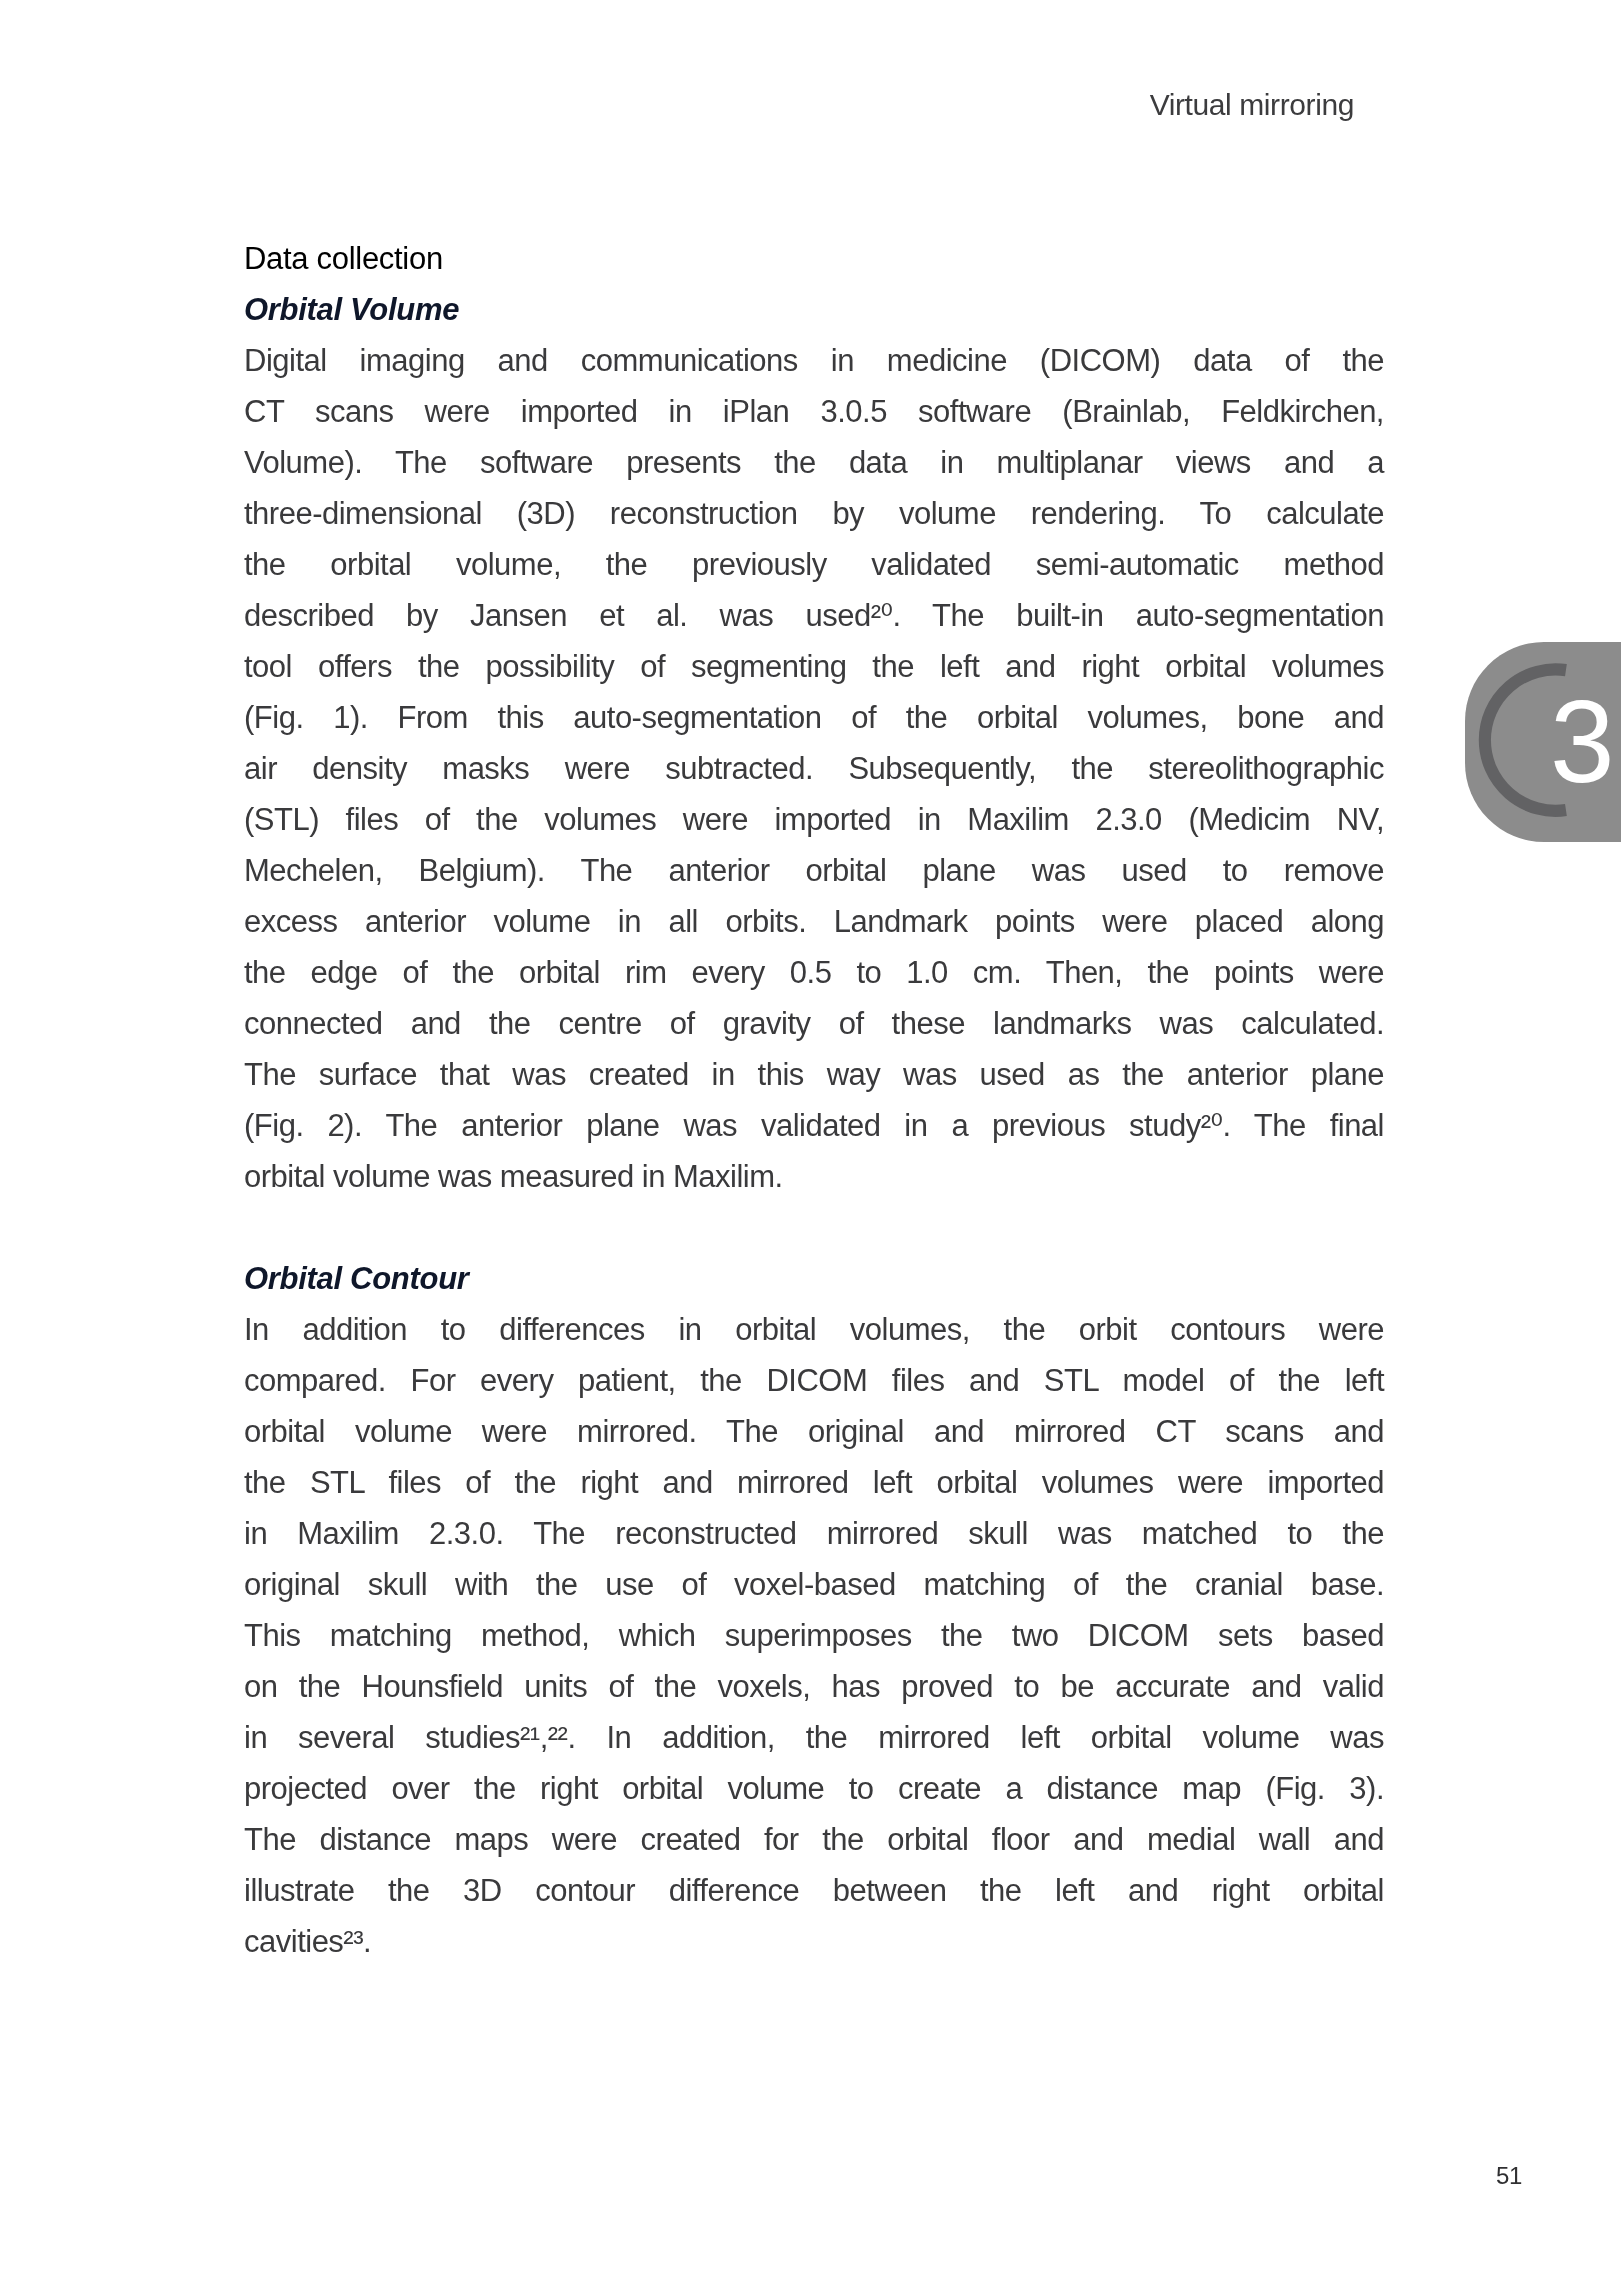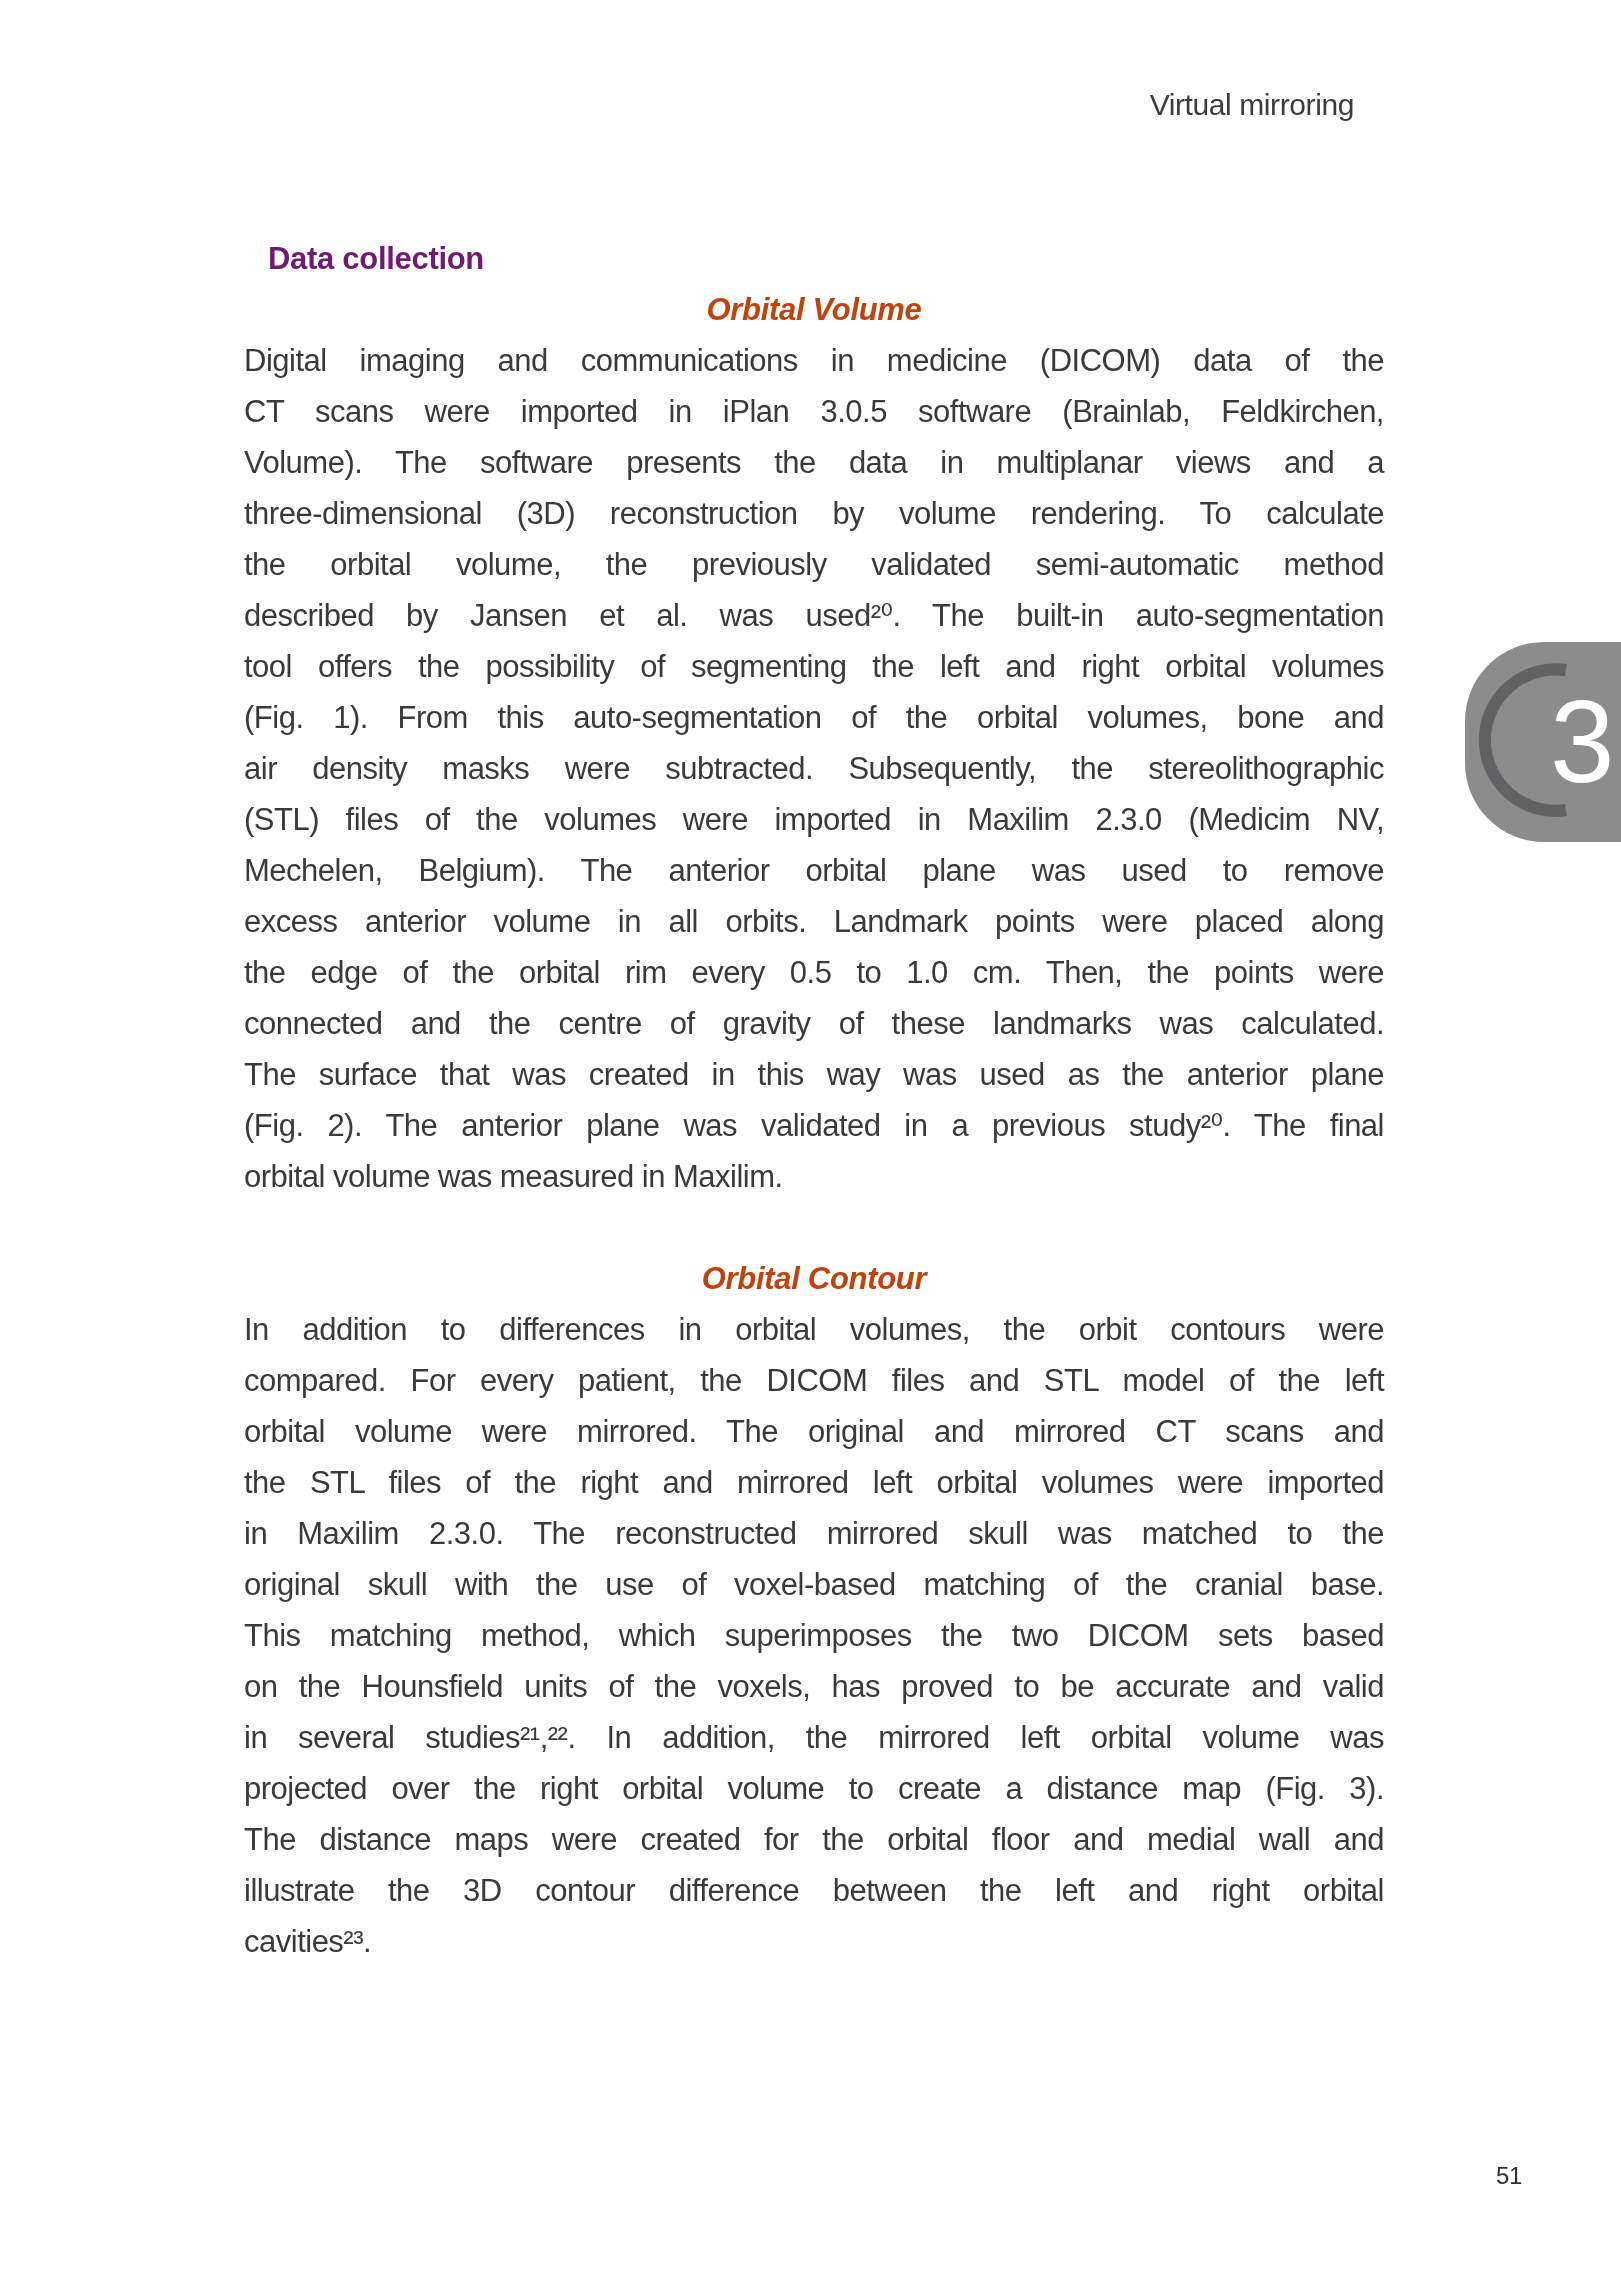--- a/index.html
+++ b/index.html
@@ -21,22 +21,22 @@
     position:absolute;
     left:244px; top:233px; width:1140px;
     color:#3a3a3c;
   }
   .line {
     height:51px; line-height:51px;
     font-size:31px; letter-spacing:-0.5px;
     white-space:normal;
   }
   .jline { text-align:justify; text-align-last:justify; }
-  .heading  { font-weight:bold; color:#701a75; letter-spacing:-0.3px;margin-left:24px; }
-  .subheading { font-weight:bold; font-style:italic; color:#c2410c; letter-spacing:-0.3px;text-align:center; }
+  .heading  { font-weight:normal; color:#000000; letter-spacing:-0.3px; }
+  .subheading { font-weight:bold; font-style:italic; color:#0f172a; letter-spacing:-0.3px; }
   .spacer { }
   .chapter-tab {
     position:absolute;
     left:1465px; top:642px;
     width:157px; height:200px;
     background:#8c8c8c;
     border-radius:79px 0 0 79px;
   }
   .chapter-tab svg { position:absolute; left:0; top:0; }
   .tab-number {

